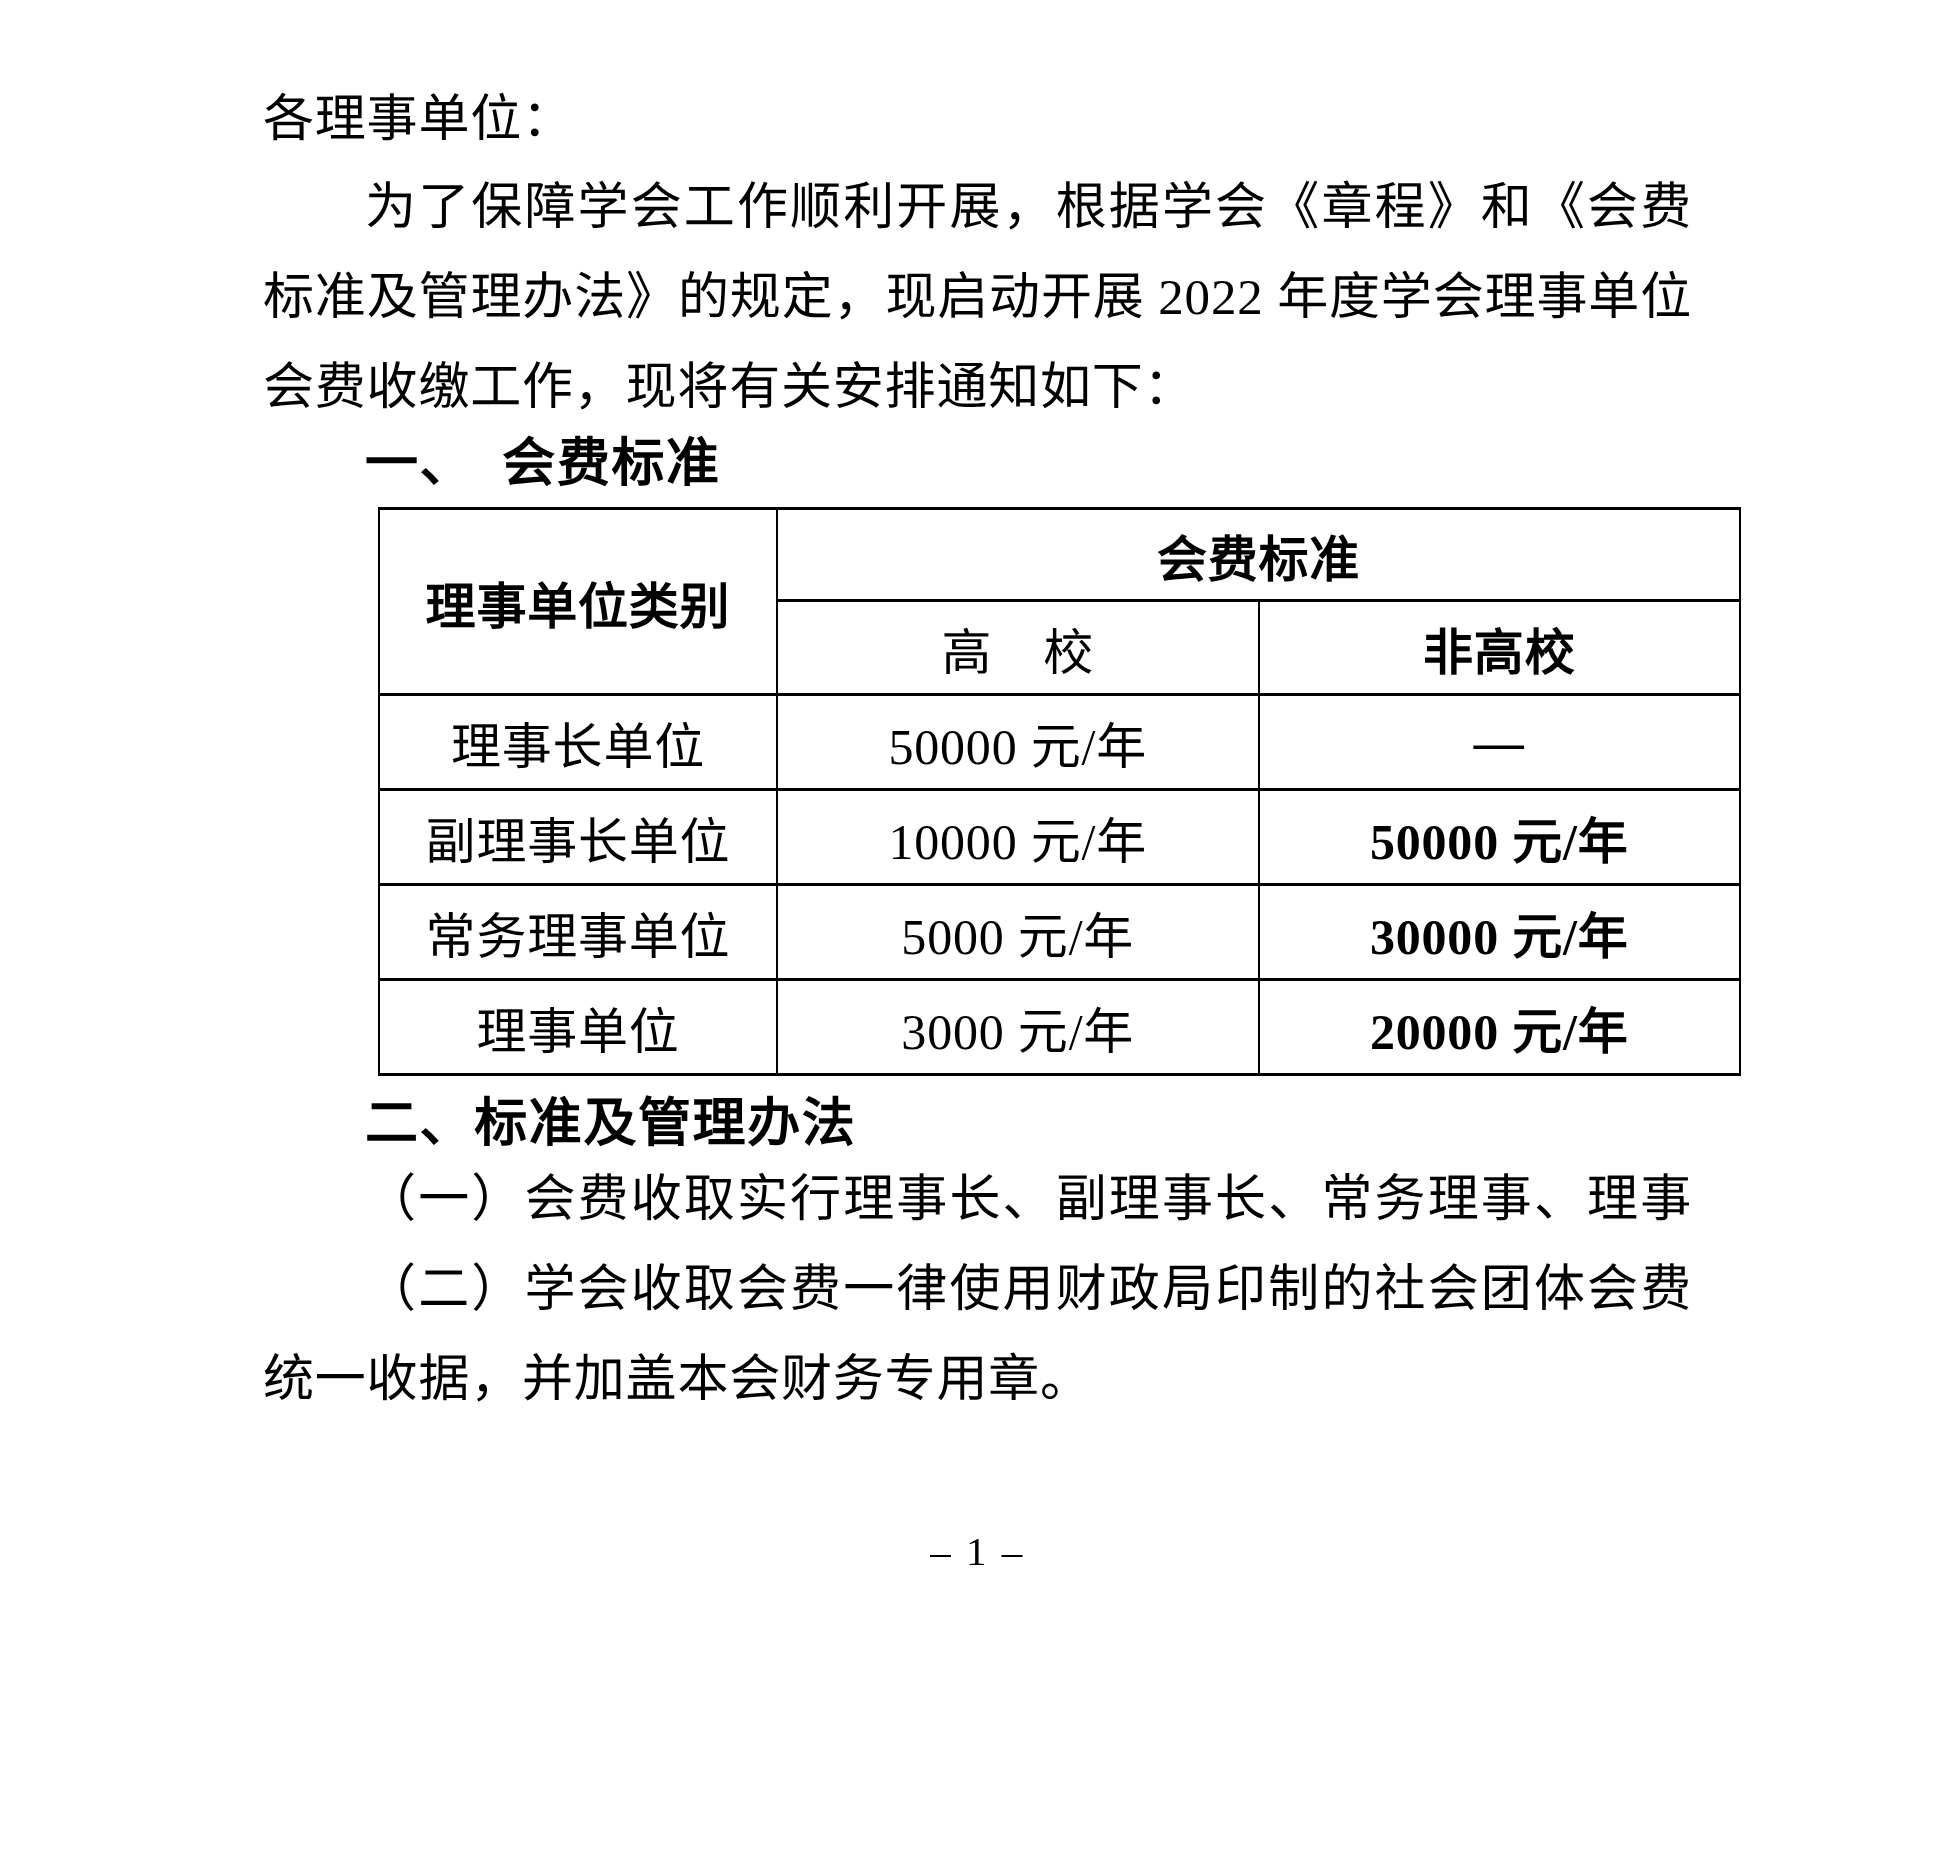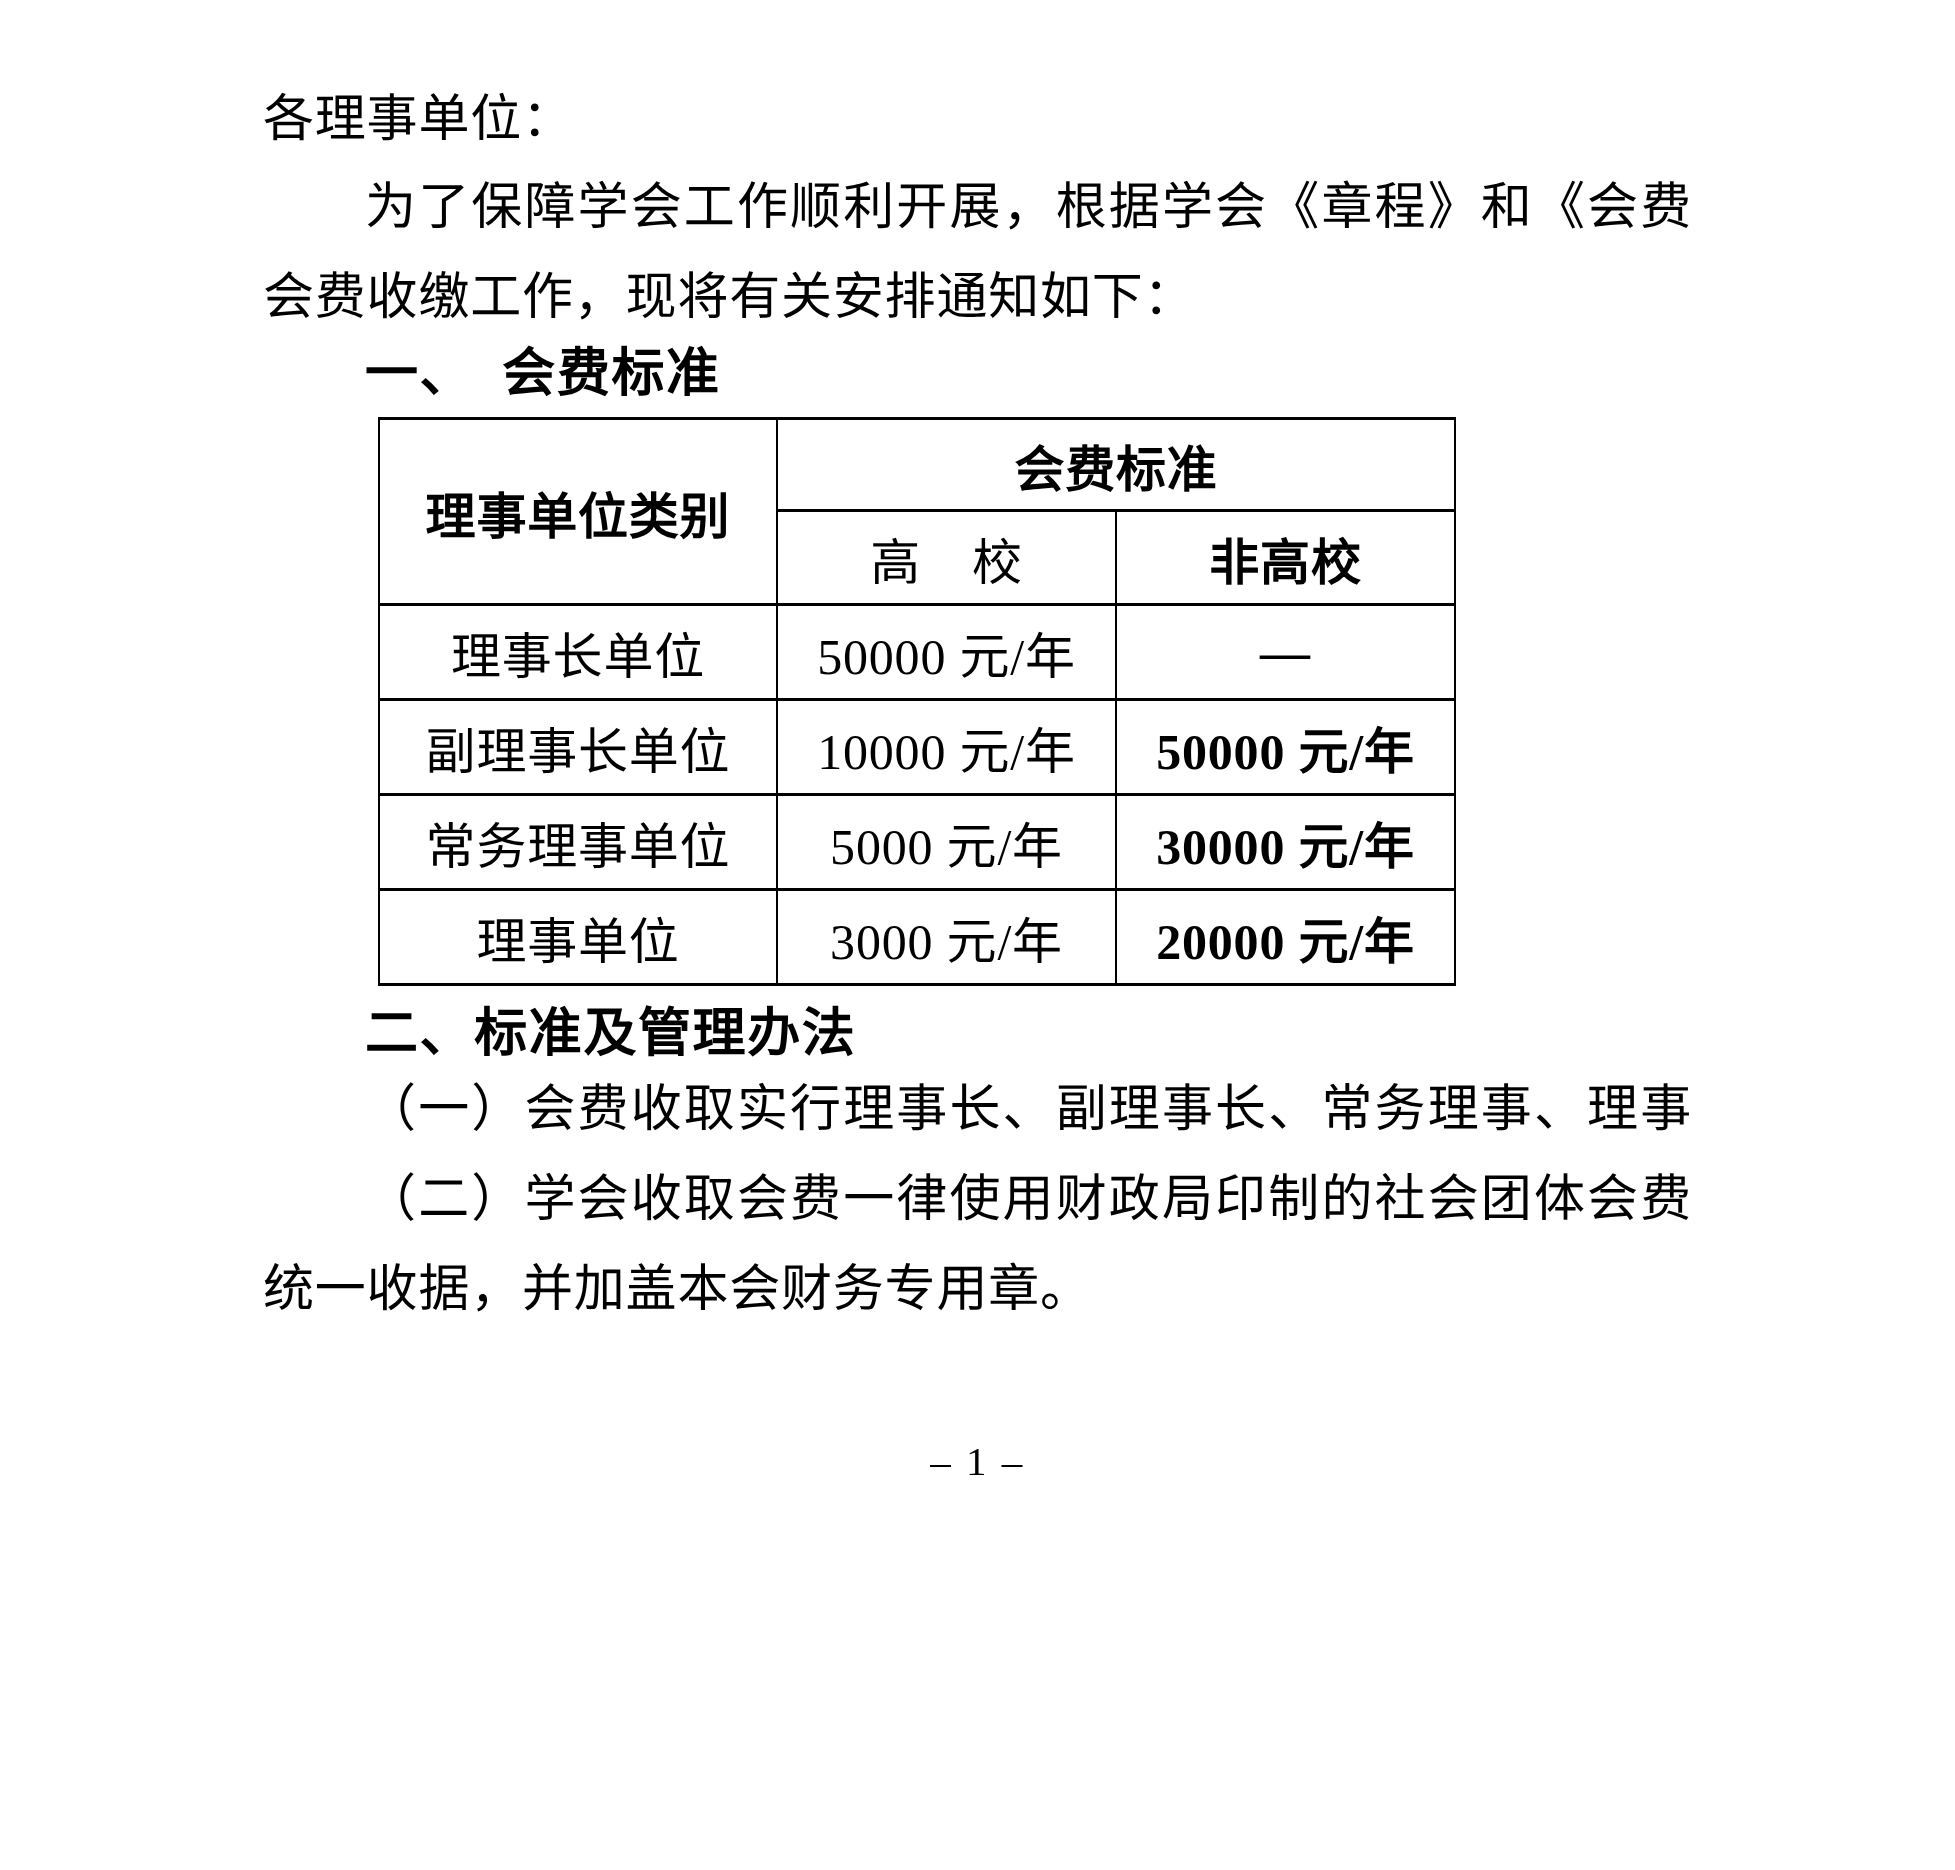--- a/index.html
+++ b/index.html
@@ -43,21 +43,21 @@
     line-height: 62px;
     margin-top: 0;
     text-indent: 102px;
     letter-spacing: 1.6px;
   }
   .heading.h1 { margin-top: 0; }
   .heading.h2 { margin-top: 15.6px; }
   table.fee-table {
     border-collapse: collapse;
     table-layout: fixed;
-    width: 1078px;
+    width: 1363px;
     margin: 13px 0 0 115px;
   }
   table.fee-table td {
     border: 2.1px solid #000000;
     border-top-width: 3.7px;
     border-bottom-width: 3.7px;
     text-align: center;
     vertical-align: middle;
     font-size: 50px;
     padding: 0;
@@ -84,20 +84,21 @@
   }
 </style>
 </head>
 <body>
 
 <div class="page">
 
   <div class="line salutation">各理事单位：</div>
 
   <div class="line indent just">为了保障学会工作顺利开展，根据学会《章程》和《会费</div>
+  <div class="line just">标准及管理办法》的规定，现启动开展 2022 年度学会理事单位</div>
   <div class="line">会费收缴工作，现将有关安排通知如下：</div>
 
   <div class="heading h1">一、　会费标准</div>
 
   <table class="fee-table">
     <tbody>
       <tr class="hrow1">
         <td class="col-category th-bold" rowspan="2">理事单位类别</td>
         <td class="th-bold" colspan="2">会费标准</td>
       </tr>

